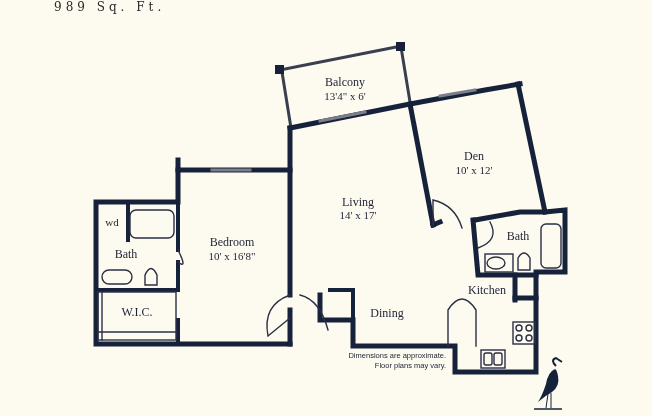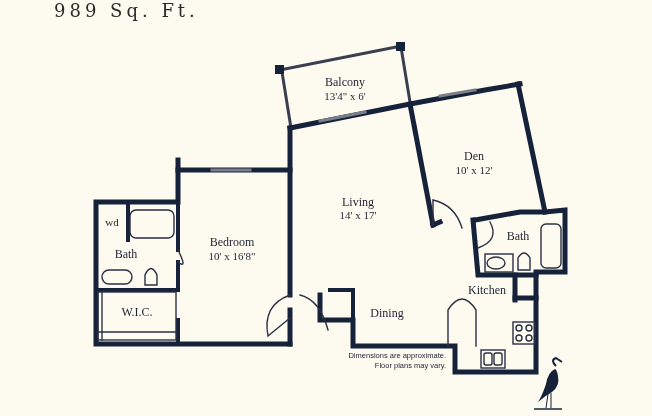--- a/index.html
+++ b/index.html
@@ -1,17 +1,17 @@
 <!DOCTYPE html>
 <html><head>
 <meta charset="utf-8">
 <style>
   html, body { margin:0; padding:0; }
   body { width:652px; height:416px; background:#fdfaf0; overflow:hidden; position:relative; font-family:"DejaVu Serif", serif; }
-  .title { position:absolute; left:54px; top:0px; font-family:"DejaVu Serif", serif; font-size:18px; letter-spacing:4px; color:#2a2a2a; }
+  .title { position:absolute; left:54px; top:0px; font-family:"DejaVu Serif", serif; font-size:12px; letter-spacing:4px; color:#2a2a2a; }
   svg { position:absolute; left:0; top:0; }
   .lbl { font-family:"Liberation Serif", serif; fill:#1e2233; }
   .note { font-family:"Liberation Sans", sans-serif; fill:#1e2233; font-size:7.5px; }
 </style>
 </head>
 <body>
 
 <div class="title">989 Sq. Ft.</div>
 
 <svg width="652" height="416" viewBox="0 0 652 416">

